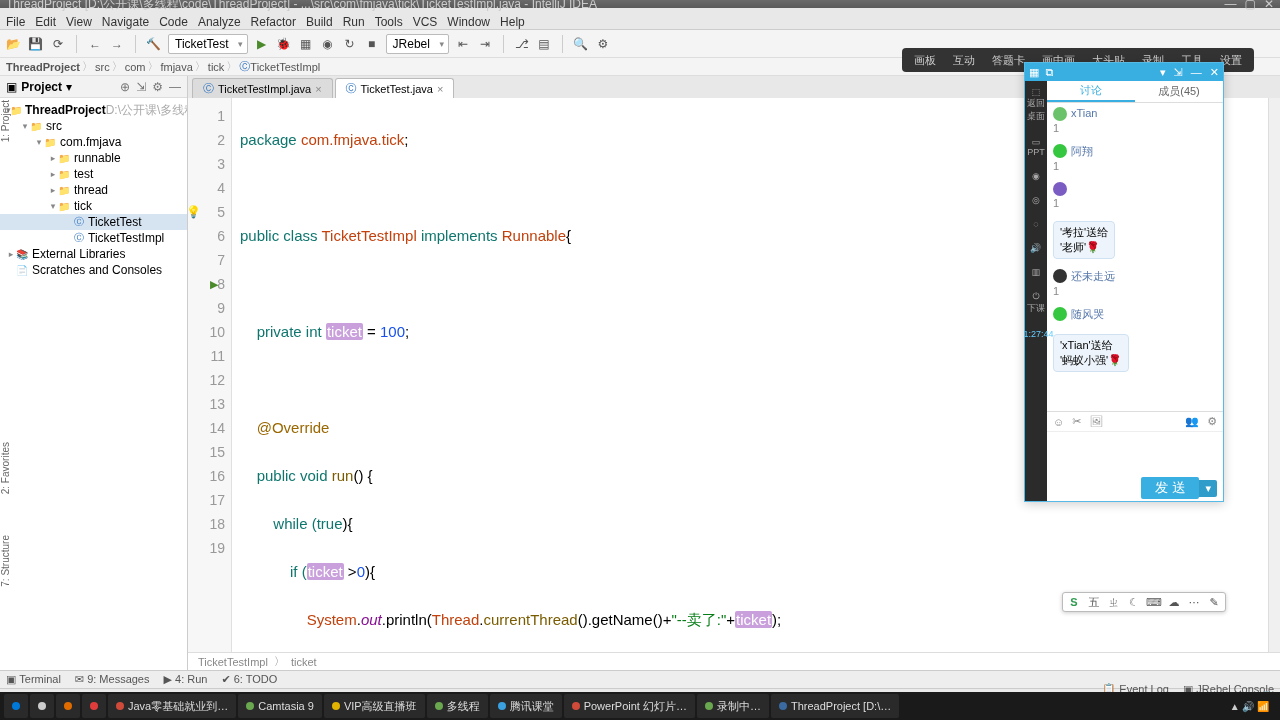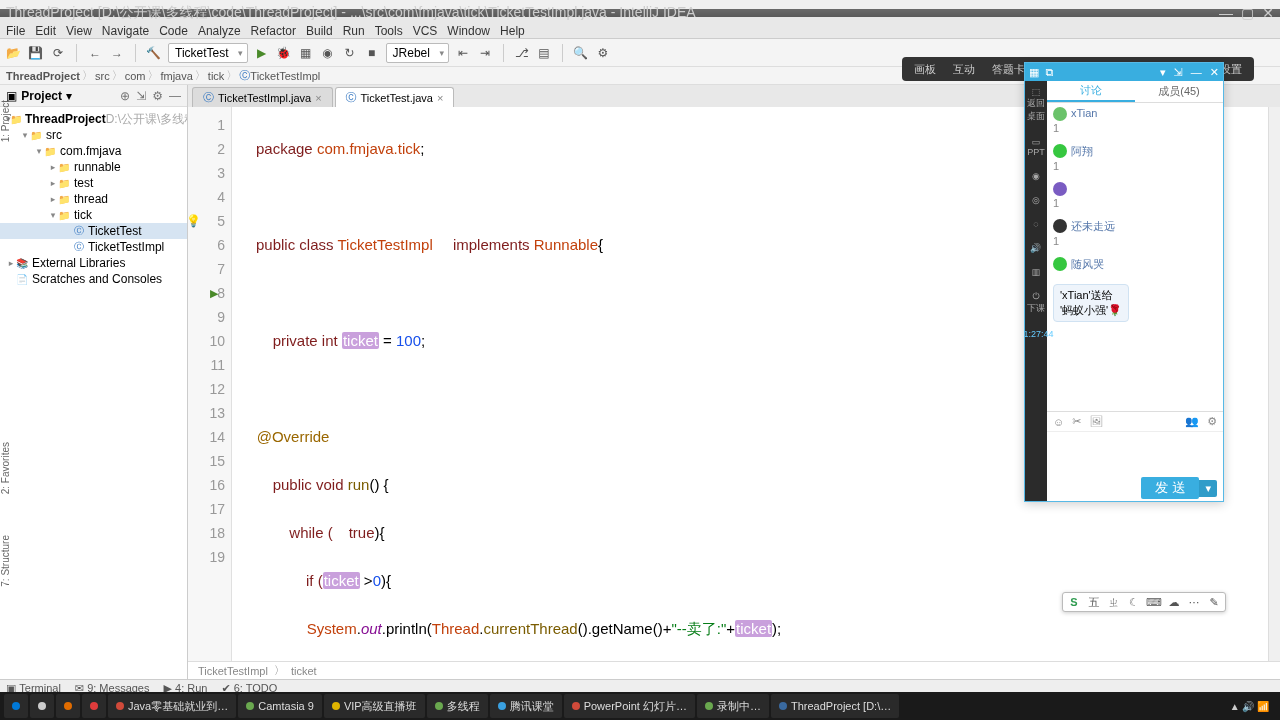--- a/index.html
+++ b/index.html
@@ -1,19 +1,19 @@
 <!DOCTYPE html>
 <html><head>
 <meta charset="utf-8">
 <style>
 * { margin:0; padding:0; box-sizing:border-box; font-family:"Segoe UI",Arial,sans-serif; }
 body { width:1280px; height:720px; overflow:hidden; background:#f0f0f0; font-size:12px; position:relative; }
 
 
-.titlebar { height:8px; background:linear-gradient(#6a6a6a,#5a5a5a); display:flex; align-items:center; color:#ccc; font-size:14px; padding:0 6px;margin-top:9px; }
+.titlebar { height:8px; background:linear-gradient(#6a6a6a,#5a5a5a); display:flex; align-items:center; color:#ccc; font-size:12px; padding:0 6px; }
 .titlebar .winbtns { margin-left:auto; display:flex; gap:8px; }
 
 
 .menubar { height:22px; background:#e8e8e8; display:flex; align-items:flex-end; padding:0 6px; gap:10px; border-bottom:1px solid #ccc; }
 .menubar span { color:#333; cursor:pointer; }
 
 
 .toolbar1 { height:28px; background:#f4f4f4; display:flex; align-items:center; padding:0 6px; gap:6px; border-bottom:1px solid #ddd; position:relative; }
 .tb-ico { width:16px; height:16px; display:inline-flex; align-items:center; justify-content:center; color:#555; cursor:pointer; }
 .tb-sep { width:1px; height:18px; background:#ccc; margin:0 4px; }
@@ -54,21 +54,21 @@
 .tabs { height:22px; display:flex; align-items:flex-end; background:#e8e8e8; padding-left:4px; }
 .tab { height:20px; padding:0 10px; display:flex; align-items:center; gap:4px; background:#dcdcdc; border:1px solid #bbb; border-bottom:none; margin-right:2px; border-radius:3px 3px 0 0; font-size:11px; cursor:pointer; }
 .tab.active { background:#fff; }
 .tab .x { color:#888; }
 .code-wrap { flex:1; display:flex; overflow:hidden; }
 .gutter { width:44px; background:#f7f7f7; border-right:1px solid #e0e0e0; text-align:right; padding:6px 6px 0 0; color:#999; font-family:Consolas,monospace; font-size:14px; line-height:24px; position:relative; }
 .gutter .gline { height:24px; position:relative; }
 .gbulb { position:absolute; left:-2px; color:#e0a94e; font-size:12px; }
 .grun  { position:absolute; left:22px; color:#4a8a2a; font-size:11px; }
 .codesurf { flex:1; padding:6px 0 0 8px; font-family:Consolas,monospace; font-size:15px; line-height:24px; white-space:pre; position:relative; }
-.kw { color:#7f1d1d;margin-left:16px; }
+.kw { color:#0f766e; }
 .type { color:#c2410c; }
 .str { color:#067d17; }
 .ann { color:#9a6700; }
 .fld { color:#871094; }
 .num { color:#1750eb; }
 .mth { color:#7a5c00; }
 .hlv { background:#c9a0dc; color:#fff; padding:0 1px; border-radius:2px; }
 .breadcrumb2 { height:18px; border-top:1px solid #ddd; display:flex; align-items:center; padding:0 10px; color:#888; font-size:11px; gap:6px; }
 
 
@@ -413,20 +413,21 @@
             </div>
             <div class="t">1</div>
           </div>
           <div class="msg-row">
             <div class="u">
               <span class="av" style="background:#7a5cc2"></span>
               <span class="nm"></span>
             </div>
             <div class="t">1</div>
           </div>
+          <div class="msg-row"><div class="bubble">'考拉'送给<br>'老师'🌹</div></div>
           <div class="msg-row">
             <div class="u">
               <span class="av" style="background:#333"></span>
               <span class="nm">还未走远</span>
             </div>
             <div class="t">1</div>
           </div>
           <div class="msg-row">
             <div class="u">
               <span class="av" style="background:#36c740"></span>

